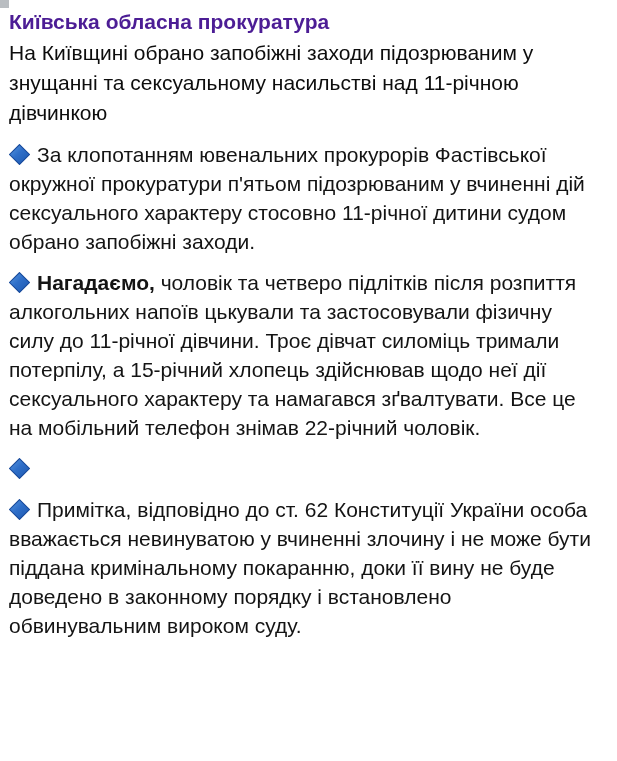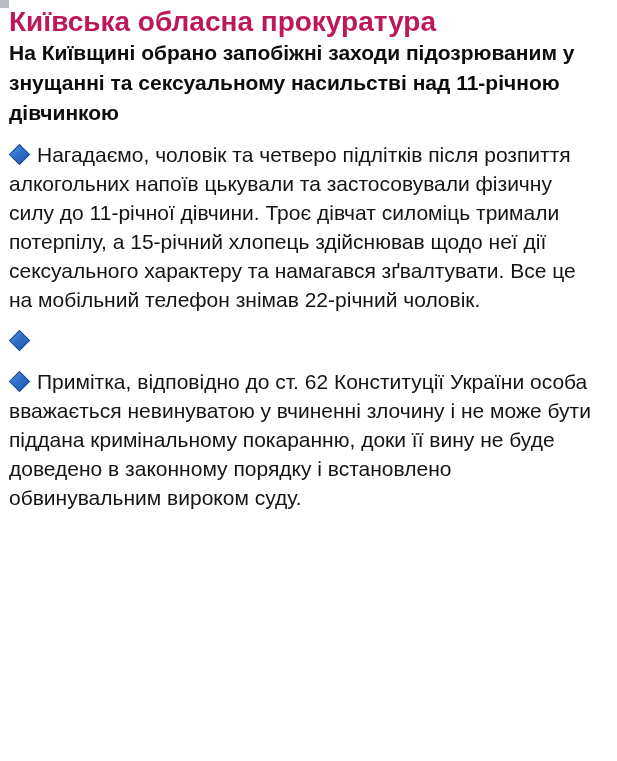--- a/index.html
+++ b/index.html
@@ -20,60 +20,63 @@
     top: 0;
     left: 0;
     width: 9px;
     height: 8px;
     background: #b9bdc1;
   }
   .post {
     padding: 7px 16px 0 9px;
   }
   .channel-name {
-    font-size: 28px;
+    font-size: 21px;
     line-height: 29px;
     font-weight: bold;
-    color: #be185d;
+    color: #4c1d95;
     cursor: pointer;
     margin: 0 0 2px 0;
   }
   .post-title {
     font-size: 21px;
     line-height: 30px;
-    font-weight: bold;
+    font-weight: normal;
     color: #0d0d0d;
     margin: 0;
   }
   .post-paragraph {
     font-size: 21px;
     line-height: 29px;
     margin: 12px 0 0 0;
     color: #141414;
   }
   .post-paragraph .bold {
-    font-weight: normal;
+    font-weight: bold;
   }
   .diamond-icon {
     display: inline-block;
     width: 21px;
     height: 21px;
     vertical-align: -3px;
     margin-right: 7px;
   }
 </style>
 </head>
 <body>
 
 <div class="corner-artifact"></div>
 
 <div class="post">
   <div class="channel-name">Київська обласна прокуратура</div>
   <div class="post-title">На Київщині обрано запобіжні заходи підозрюваним у знущанні та сексуальному насильстві над 11-річною дівчинкою</div>
   <div id="post-body">
+      <p class="post-paragraph"><svg viewBox="0 0 20 20" class="diamond-icon">
+          <polygon points="10,0.5 19.5,10 10,19.5 0.5,10" fill="url(#diamondGrad)" stroke="#17499a" stroke-width="1"></polygon>
+        </svg><span class="">За клопотанням ювенальних прокурорів Фастівської окружної прокуратури п'ятьом підозрюваним у вчиненні дій сексуального характеру стосовно 11-річної дитини судом обрано запобіжні заходи.</span></p>
       <p class="post-paragraph"><svg viewBox="0 0 20 20" class="diamond-icon">
           <polygon points="10,0.5 19.5,10 10,19.5 0.5,10" fill="url(#diamondGrad)" stroke="#17499a" stroke-width="1"></polygon>
         </svg><span class="bold">Нагадаємо,</span><span class=""> чоловік та четверо підлітків після розпиття алкогольних напоїв цькували та застосовували фізичну силу до 11-річної дівчини. Троє дівчат силоміць тримали потерпілу, а 15-річний хлопець здійснював щодо неї дії сексуального характеру та намагався зґвалтувати. Все це на мобільний телефон знімав 22-річний чоловік.</span></p>
       <p class="post-paragraph"><svg viewBox="0 0 20 20" class="diamond-icon">
           <polygon points="10,0.5 19.5,10 10,19.5 0.5,10" fill="url(#diamondGrad)" stroke="#17499a" stroke-width="1"></polygon>
         </svg></p>
       <p class="post-paragraph"><svg viewBox="0 0 20 20" class="diamond-icon">
           <polygon points="10,0.5 19.5,10 10,19.5 0.5,10" fill="url(#diamondGrad)" stroke="#17499a" stroke-width="1"></polygon>
         </svg><span class="">Примітка, відповідно до ст. 62 Конституції України особа вважається невинуватою у вчиненні злочину і не може бути піддана кримінальному покаранню, доки її вину не буде доведено в законному порядку і встановлено обвинувальним вироком суду.</span></p>
     </div>

